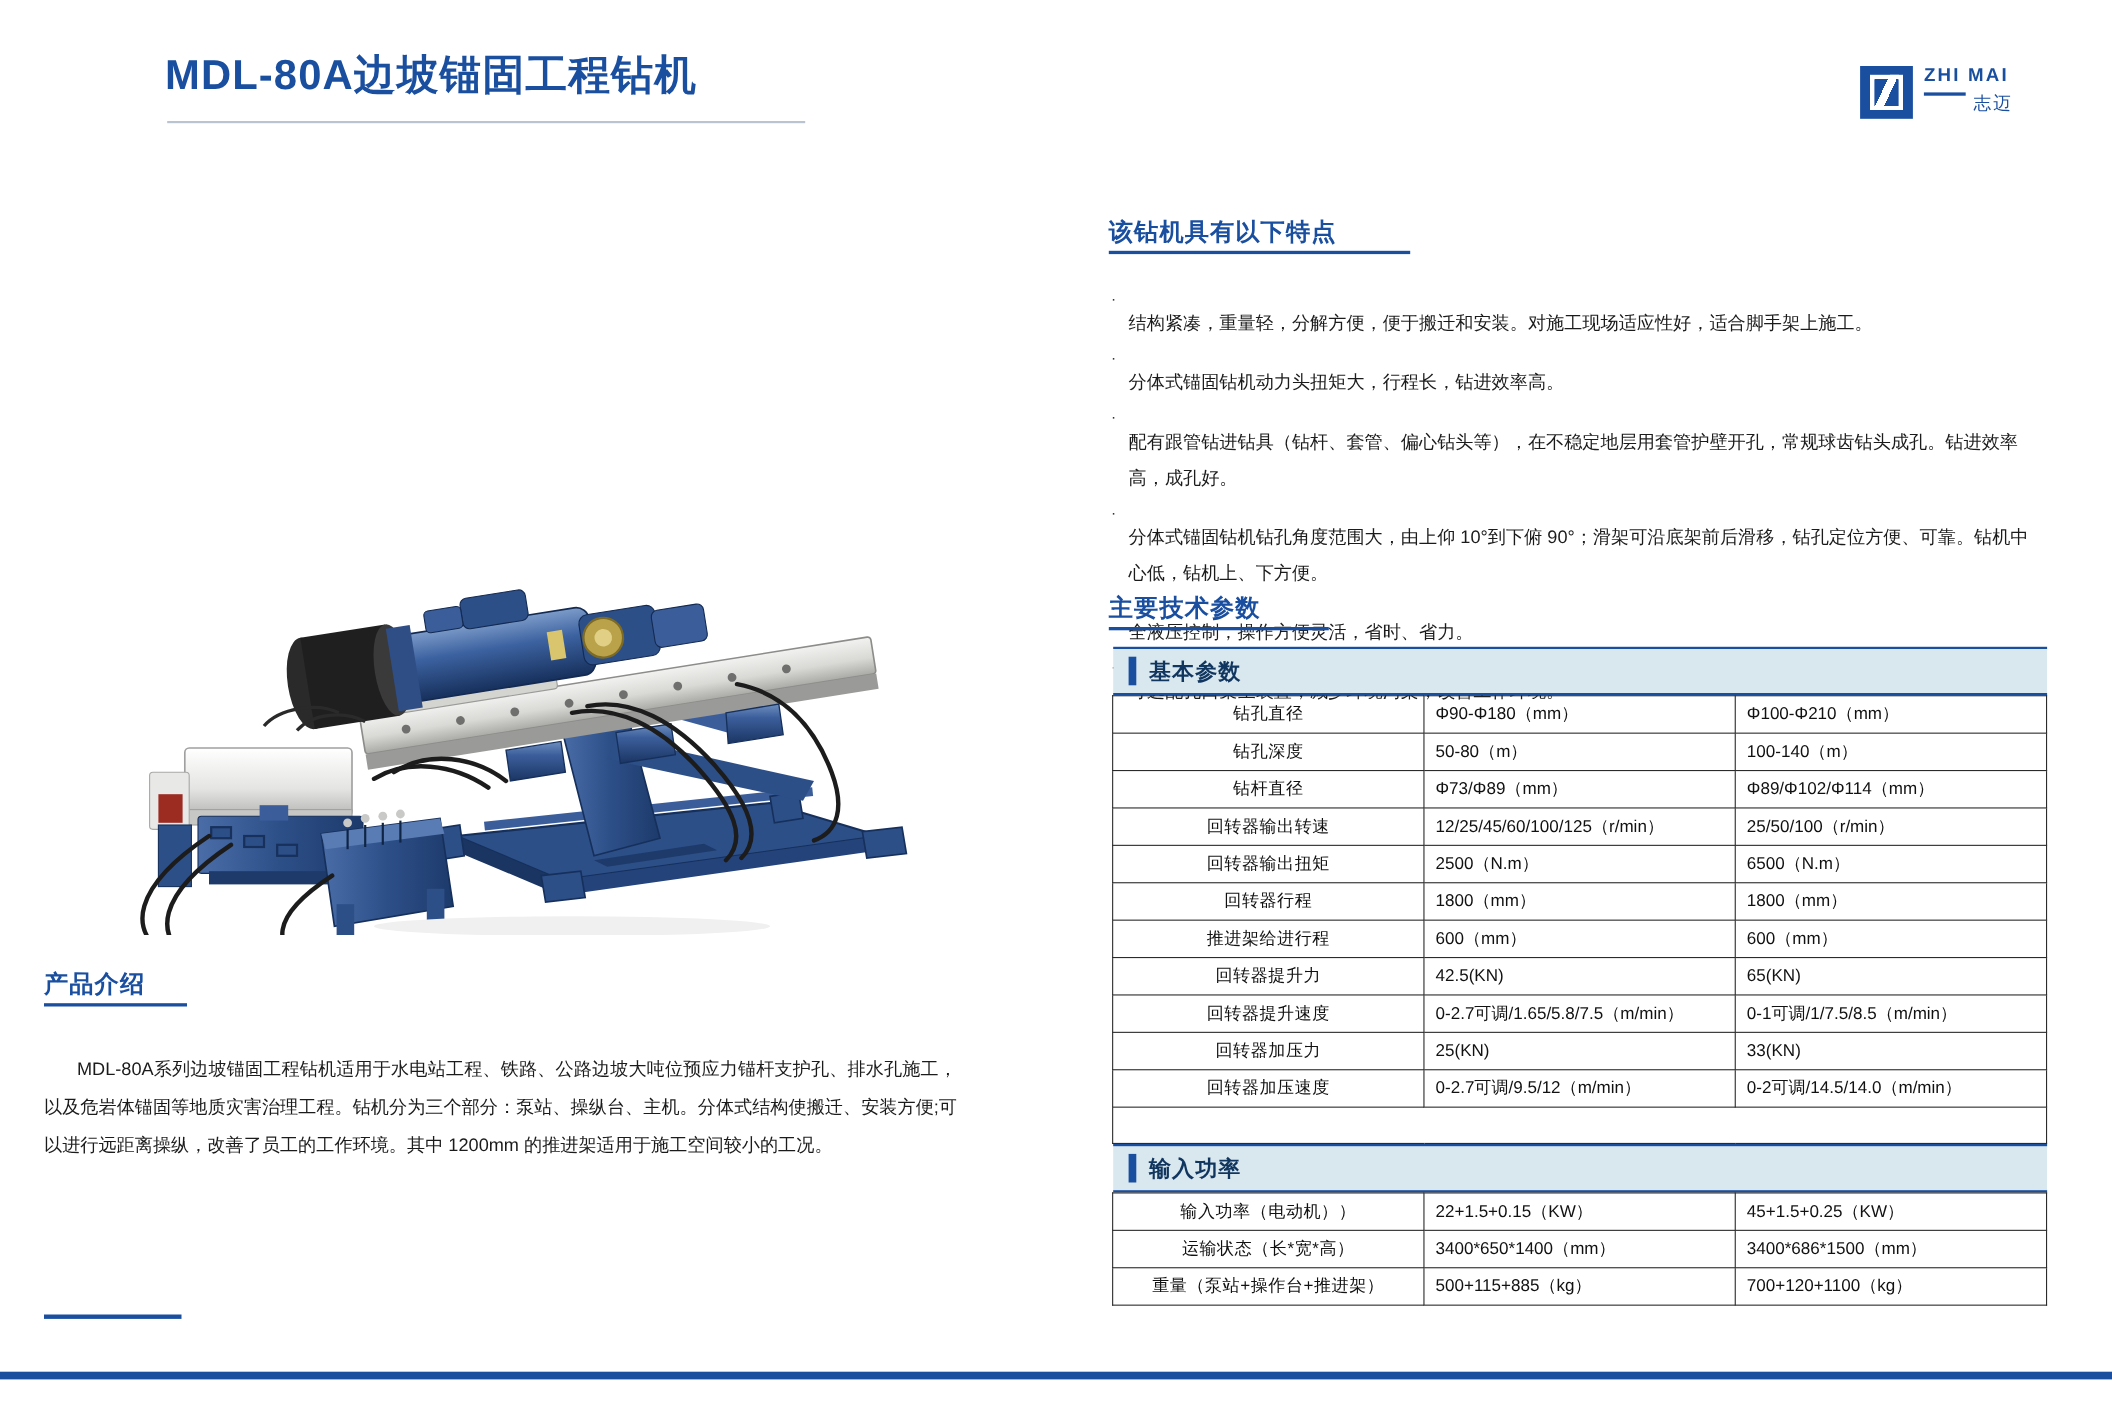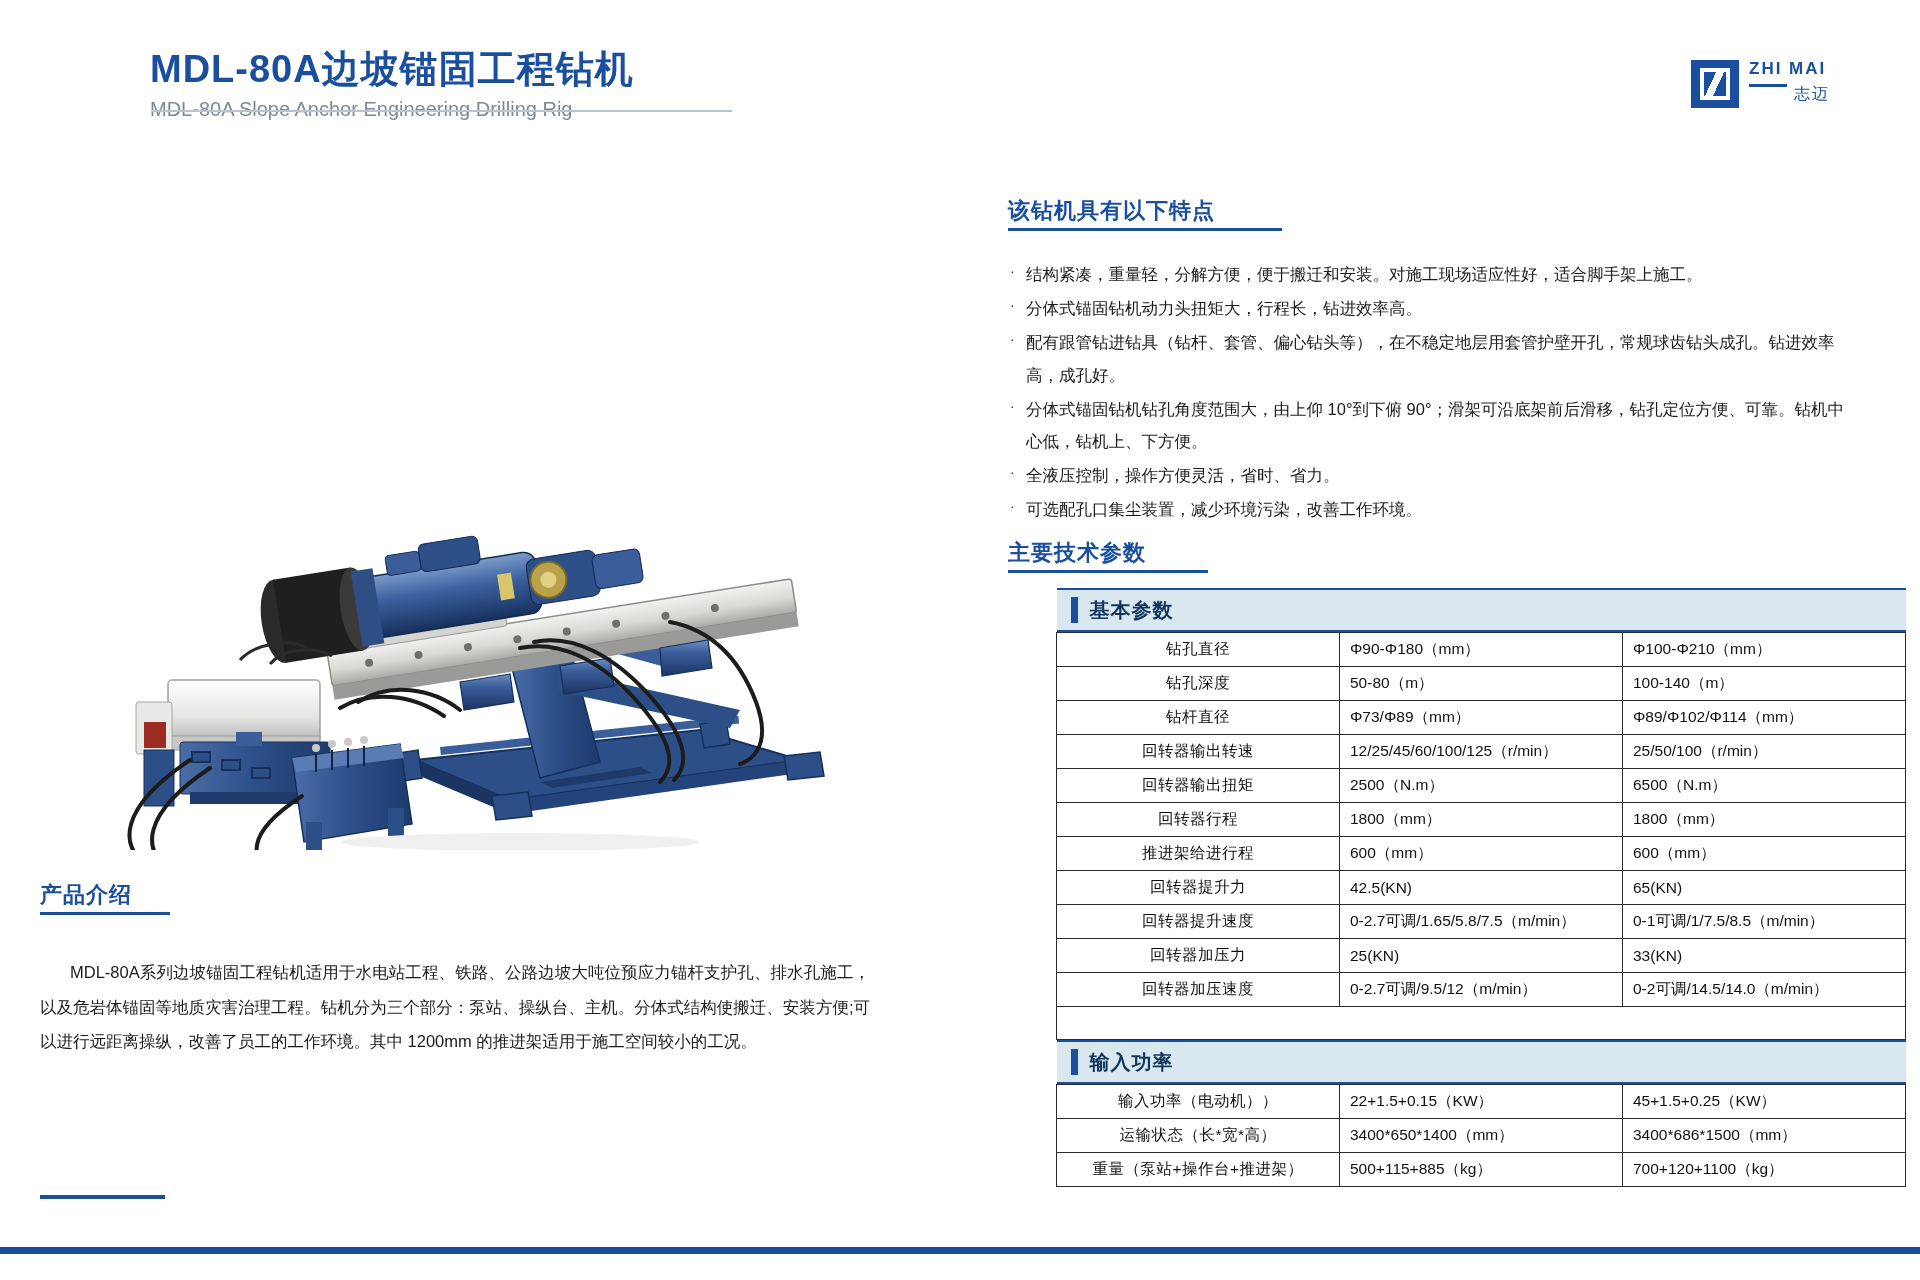--- a/index.html
+++ b/index.html
@@ -144,20 +144,21 @@
     margin-bottom: 2px;
   }
   .feature .dot {
     flex: 0 0 16px;
     color: #333;
     font-size: 14px;
     line-height: 1.95;
   }
   .feature .txt {
     flex: 1;
+    margin-top: 20px;
   }
 
   
   .intro {
     position: absolute;
     left: 40px;
     top: 955px;
     width: 830px;
   }
   .intro p {
@@ -175,21 +176,21 @@
     left: 40px;
     top: 1195px;
     width: 125px;
     height: 4px;
     background: #1a4fa0;
   }
 
   
   .table-wrap {
     position: absolute;
-    left: 1056px;
+    left: 1011px;
     top: 588px;
     width: 850px;
   }
   table.spec {
     border-collapse: collapse;
     width: 850px;
     table-layout: fixed;
   }
   table.spec td {
     border: 1px solid #2b2b2b;
@@ -259,21 +260,20 @@
     height: 520px;
   }
 </style>
 </head>
 <body>
 
 <div class="page">
 
   <div class="title-block">
     <div class="title-cn">MDL-80A边坡锚固工程钻机</div>
-    <div class="title-en">MDL-80A Slope Anchor Engineering Drilling Rig</div>
   </div>
   <div class="title-underline"></div>
 
   <div class="logo">
     <div class="logo-mark"></div>
     <div class="logo-text">
       <div class="logo-name">ZHI MAI</div>
       <div class="logo-sub-wrap">
         <div class="logo-rule"></div>
         <div class="logo-cn">志迈</div>

